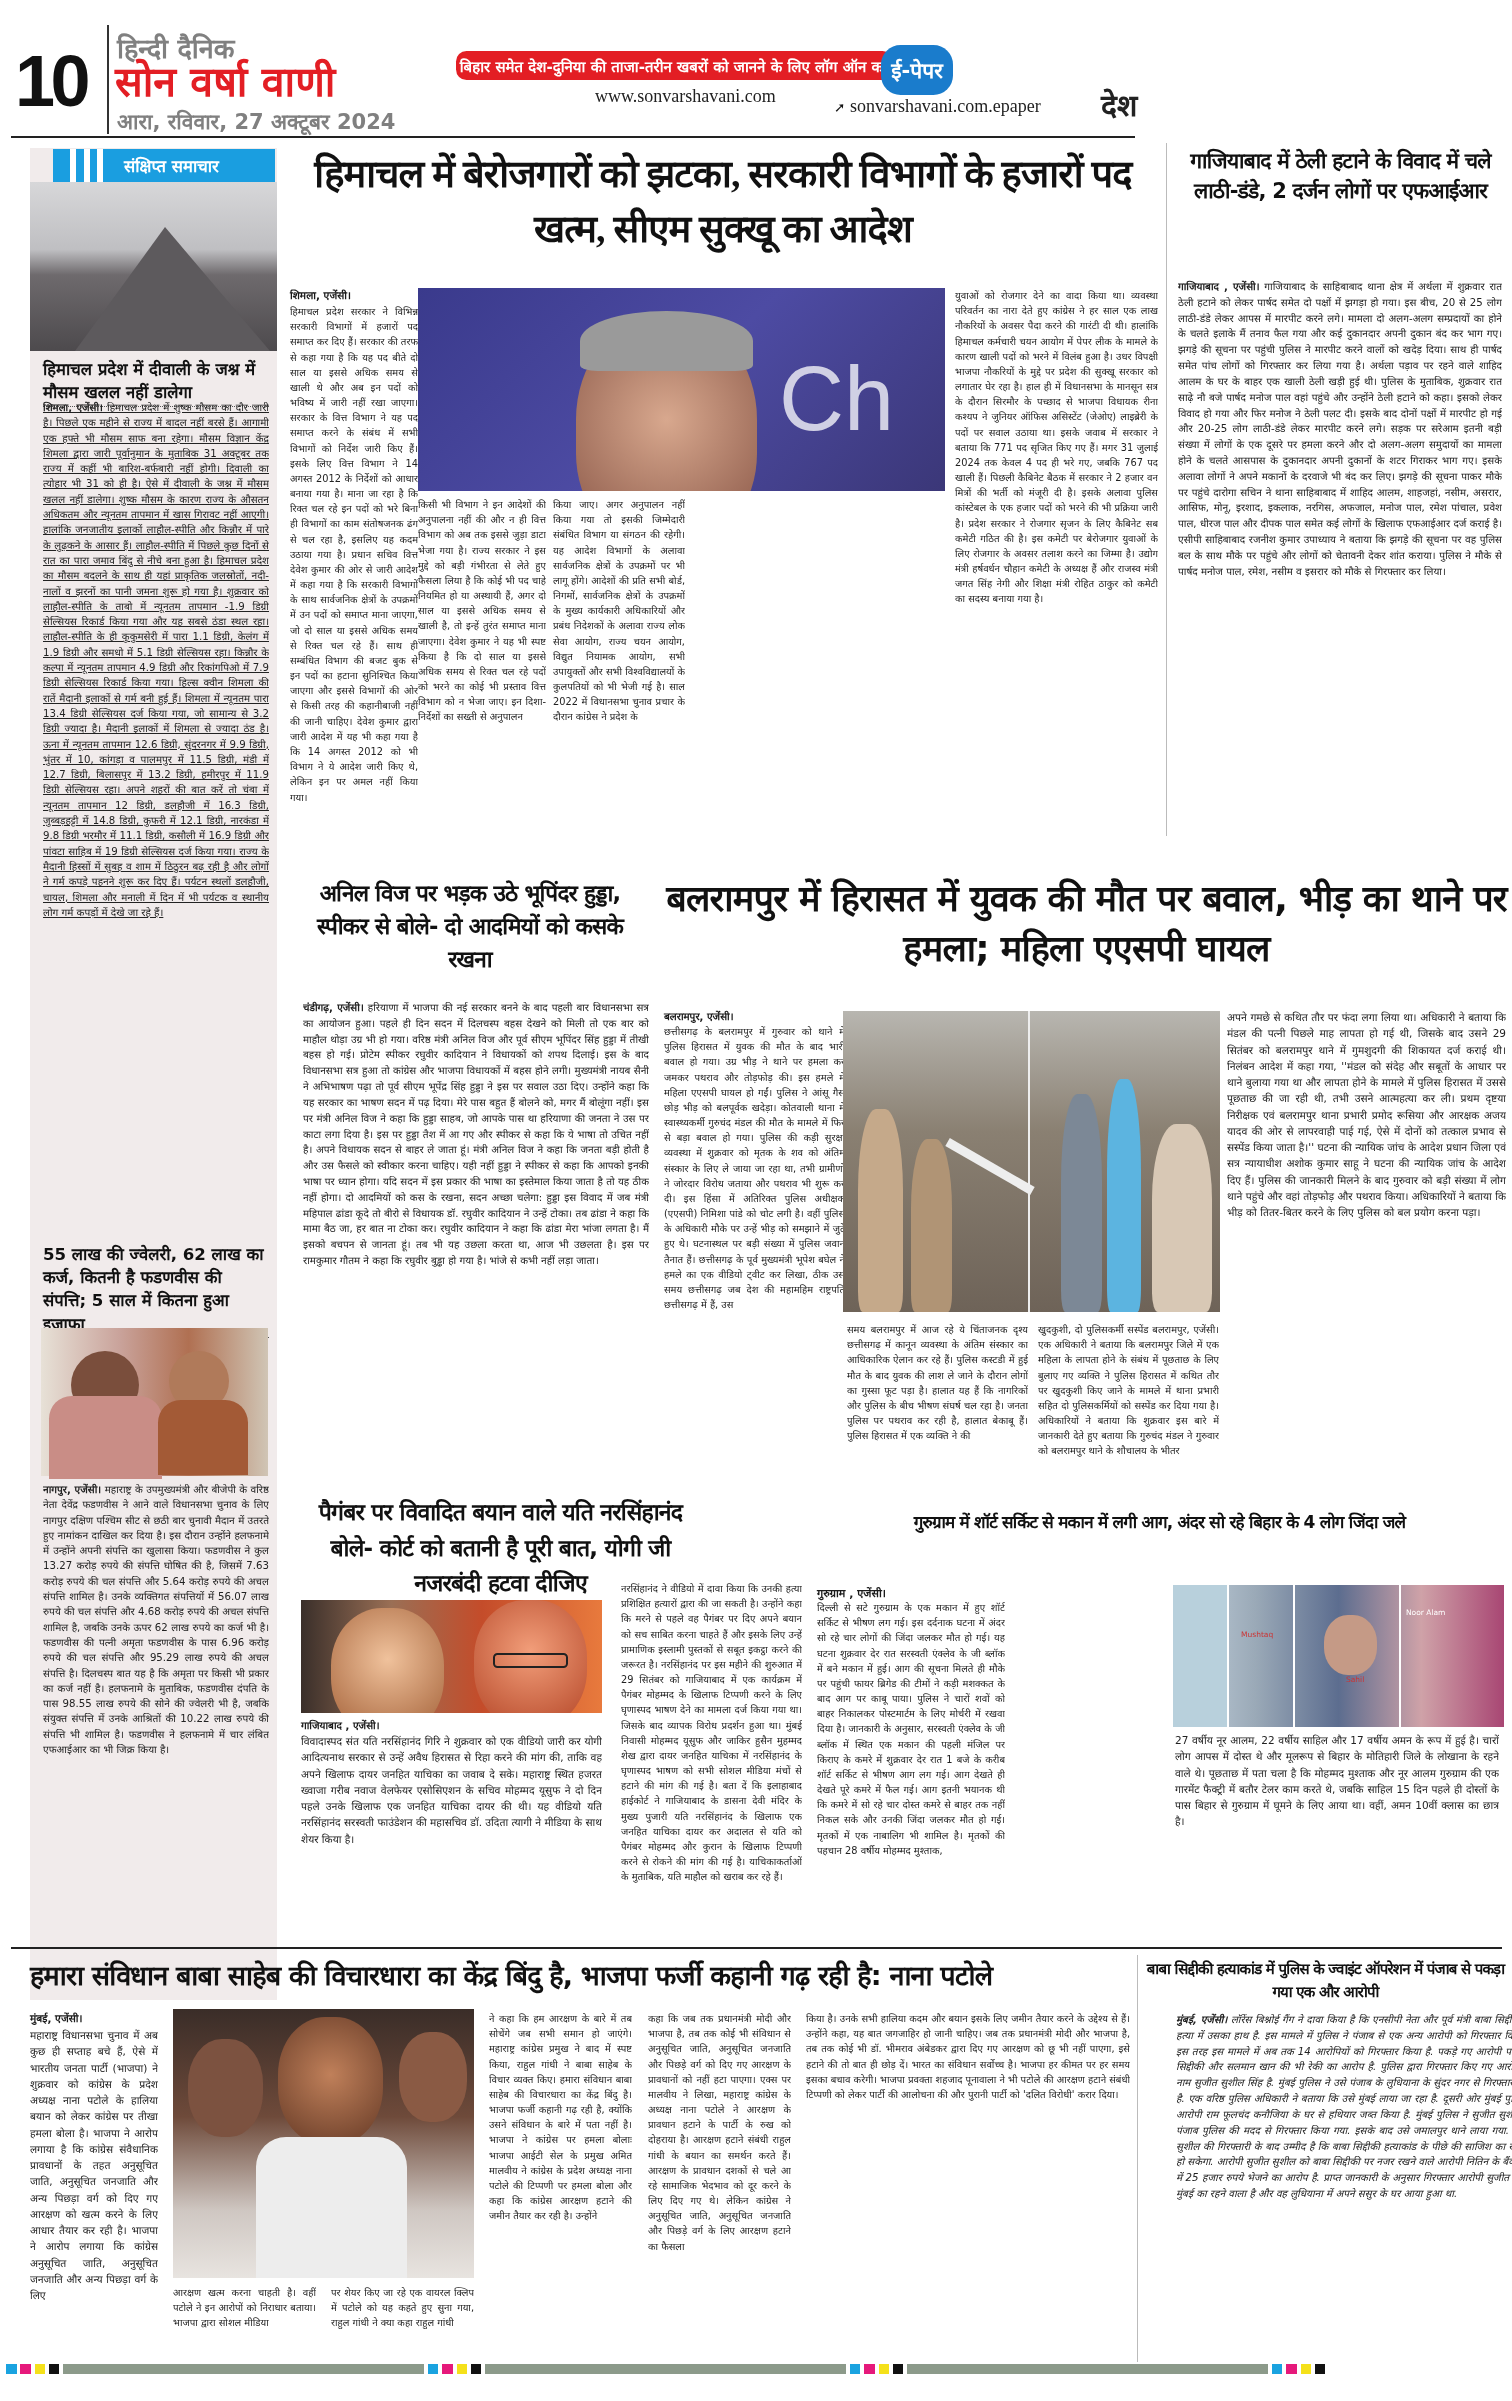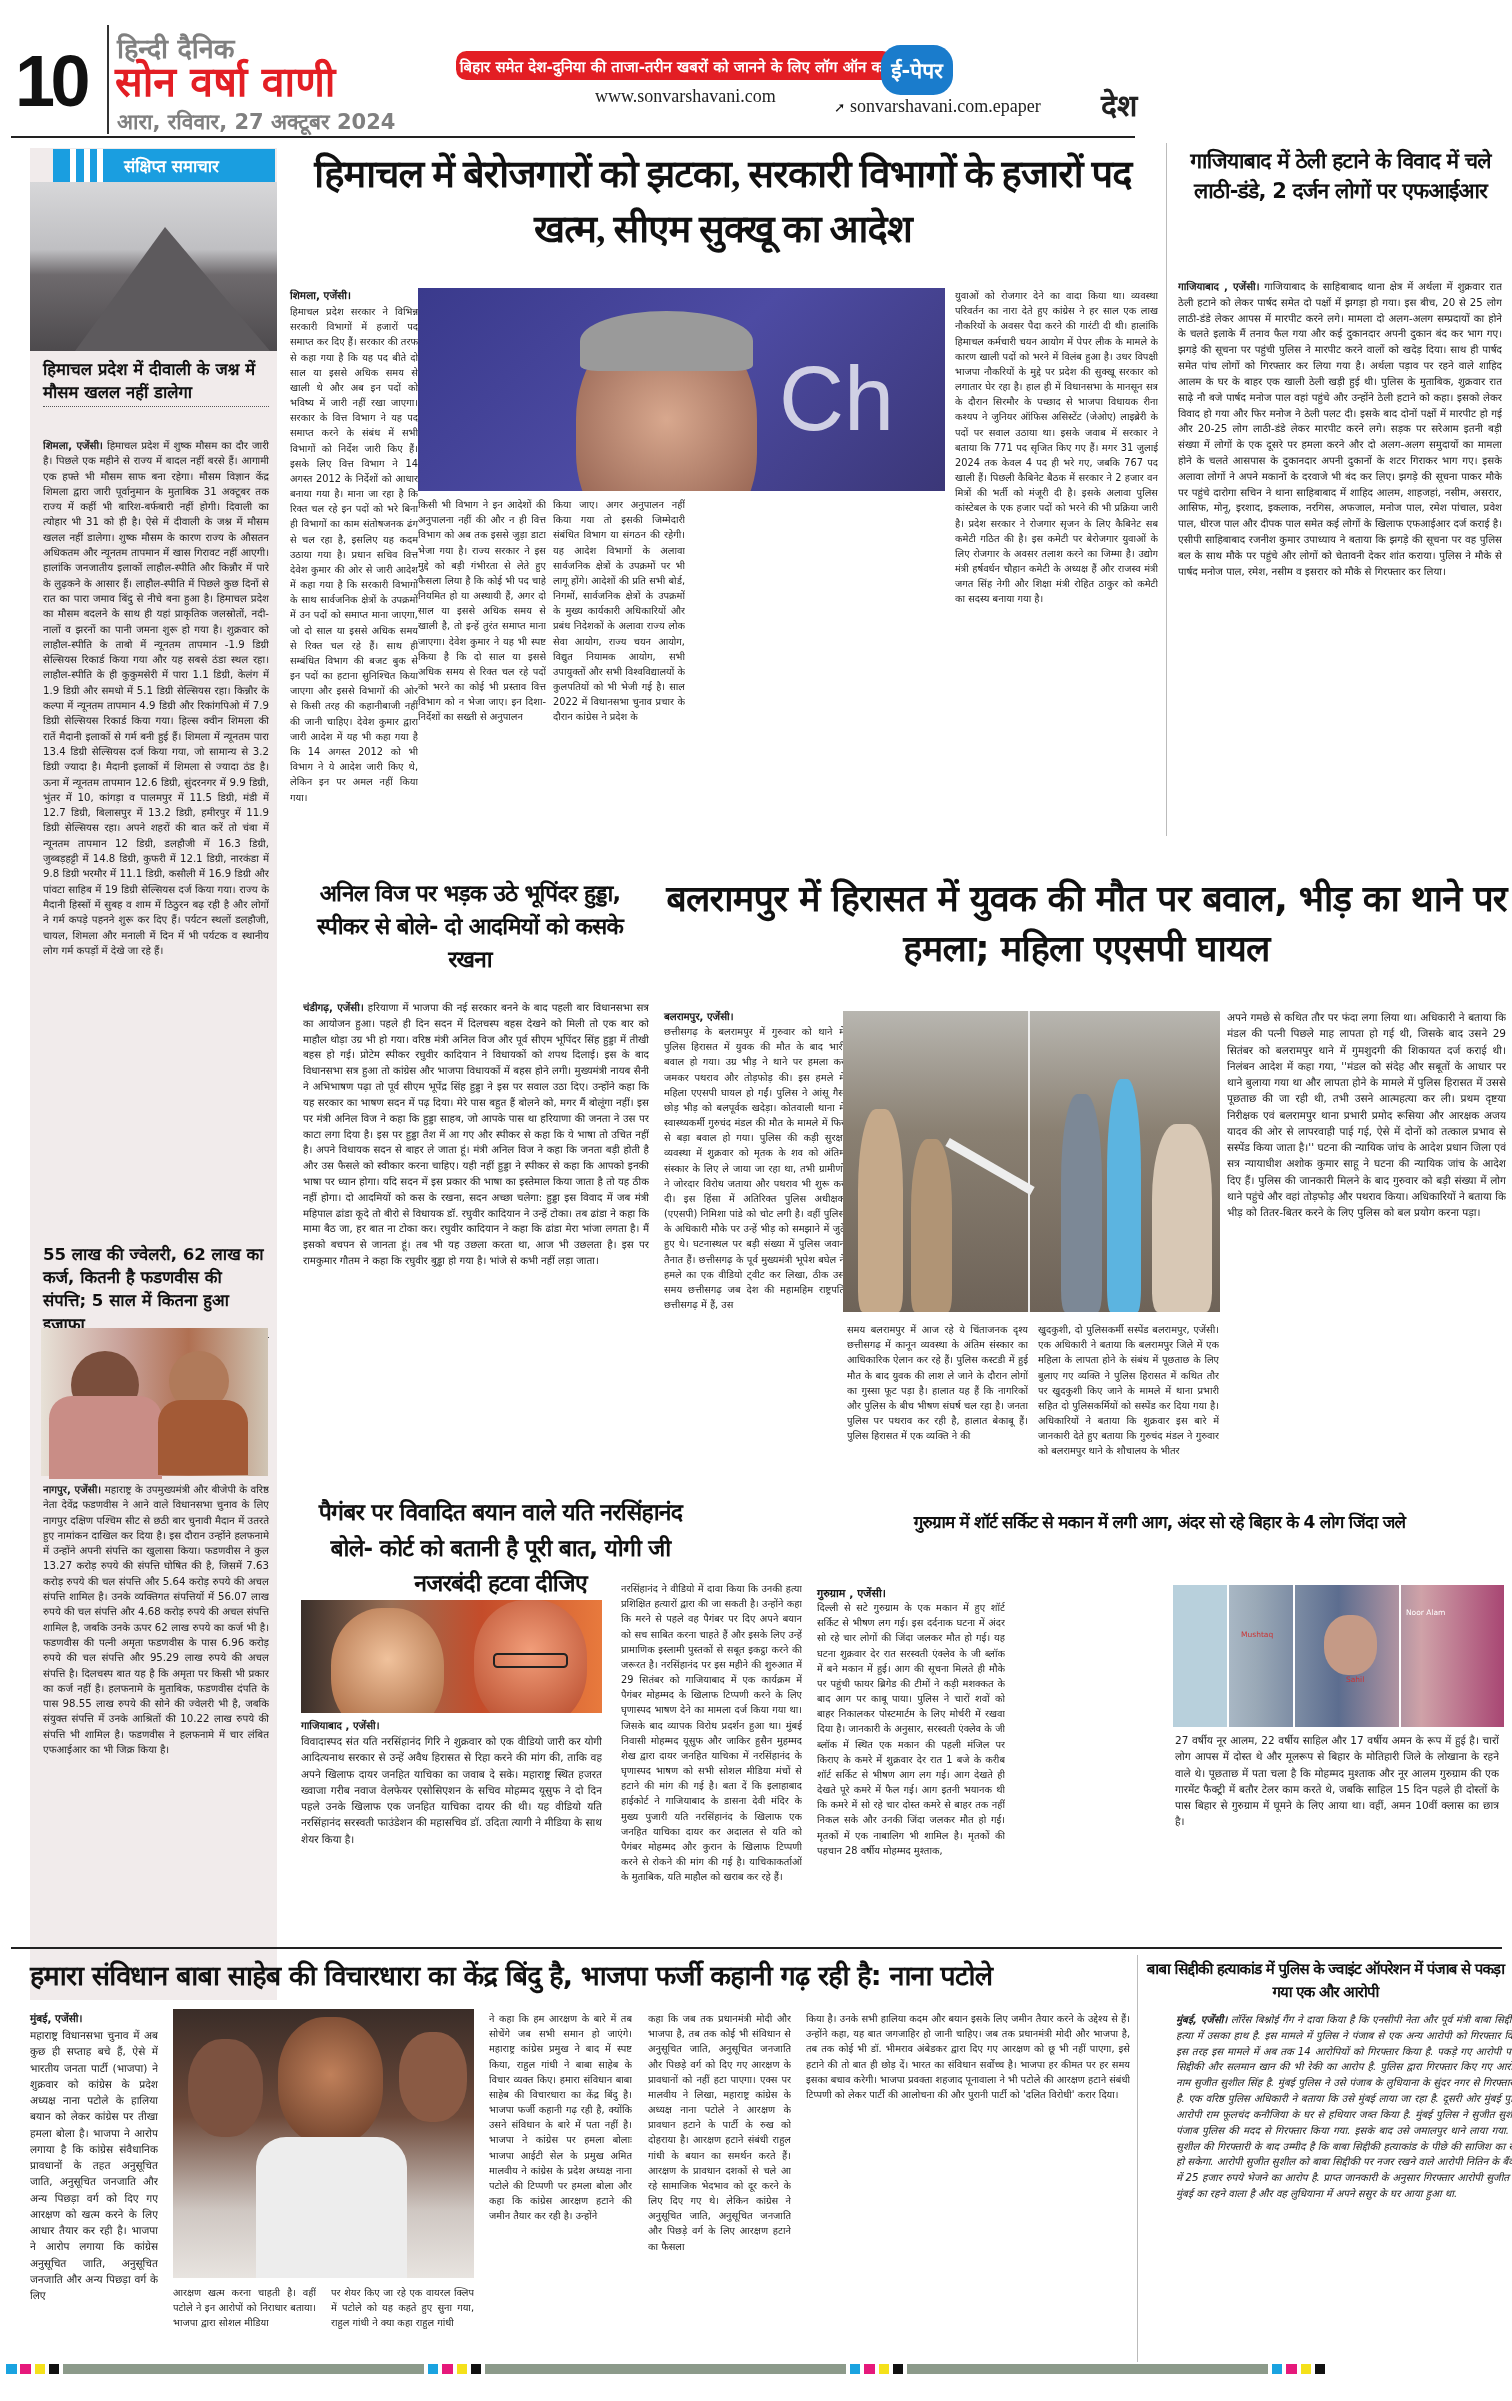--- a/index.html
+++ b/index.html
@@ -47,21 +47,21 @@
 <div class="abs" style="left:53px;top:149px;width:222px;height:33px;background:#1a9ee0;"></div>
 <div class="abs" style="left:70px;top:149px;display:flex;gap:7.5px;">
   <span style="display:block;width:6px;height:33px;background:#fff;"></span>
   <span style="display:block;width:6px;height:33px;background:#fff;"></span>
   <span style="display:block;width:6px;height:33px;background:#fff;"></span>
 </div>
 <div class="abs" style="left:124px;top:154px;color:#fff;font-size:16.6px;font-weight:bold;">संक्षिप्त समाचार</div>
 
 <div class="abs mountain"></div>
 <div class="abs" style="left:43px;top:358px;width:226px;font-size:16.6px;font-weight:bold;line-height:1.4;color:#111;border-bottom:1.5px dotted #555;padding-bottom:1.5px;">हिमाचल प्रदेश में दीवाली के जश्न में मौसम खलल नहीं डालेगा</div>
-<div class="abs body-text" style="left:43px;top:438px;width:226px;height:817px;">
+<div class="abs body-text" style="left:43px;top:400px;width:226px;height:817px;text-decoration:underline;">
   <span class="dateline">शिमला, एजेंसी।</span>
   <span>हिमाचल प्रदेश में शुष्क मौसम का दौर जारी है। पिछले एक महीने से राज्य में बादल नहीं बरसे हैं। आगामी एक हफ्ते भी मौसम साफ बना रहेगा। मौसम विज्ञान केंद्र शिमला द्वारा जारी पूर्वानुमान के मुताबिक 31 अक्टूबर तक राज्य में कहीं भी बारिश-बर्फबारी नहीं होगी। दिवाली का त्योहार भी 31 को ही है। ऐसे में दीवाली के जश्न में मौसम खलल नहीं डालेगा। शुष्क मौसम के कारण राज्य के औसतन अधिकतम और न्यूनतम तापमान में खास गिरावट नहीं आएगी। हालांकि जनजातीय इलाकों लाहौल-स्पीति और किन्नौर में पारे के लुढ़कने के आसार हैं। लाहौल-स्पीति में पिछले कुछ दिनों से रात का पारा जमाव बिंदु से नीचे बना हुआ है। हिमाचल प्रदेश का मौसम बदलने के साथ ही यहां प्राकृतिक जलस्रोतों, नदी-नालों व झरनों का पानी जमना शुरू हो गया है। शुक्रवार को लाहौल-स्पीति के ताबो में न्यूनतम तापमान -1.9 डिग्री सेल्सियस रिकार्ड किया गया और यह सबसे ठंडा स्थल रहा। लाहौल-स्पीति के ही कुकुमसेरी में पारा 1.1 डिग्री, केलंग में 1.9 डिग्री और समधो में 5.1 डिग्री सेल्सियस रहा। किन्नौर के कल्पा में न्यूनतम तापमान 4.9 डिग्री और रिकांगपिओ में 7.9 डिग्री सेल्सियस रिकार्ड किया गया। हिल्स क्वीन शिमला की रातें मैदानी इलाकों से गर्म बनी हुई हैं। शिमला में न्यूनतम पारा 13.4 डिग्री सेल्सियस दर्ज किया गया, जो सामान्य से 3.2 डिग्री ज्यादा है। मैदानी इलाकों में शिमला से ज्यादा ठंड है। ऊना में न्यूनतम तापमान 12.6 डिग्री, सुंदरनगर में 9.9 डिग्री, भुंतर में 10, कांगड़ा व पालमपुर में 11.5 डिग्री, मंडी में 12.7 डिग्री, बिलासपुर में 13.2 डिग्री, हमीरपुर में 11.9 डिग्री सेल्सियस रहा। अपने शहरों की बात करें तो चंबा में न्यूनतम तापमान 12 डिग्री, डलहौजी में 16.3 डिग्री, जुब्बड़हट्टी में 14.8 डिग्री, कुफरी में 12.1 डिग्री, नारकंडा में 9.8 डिग्री भरमौर में 11.1 डिग्री, कसौली में 16.9 डिग्री और पांवटा साहिब में 19 डिग्री सेल्सियस दर्ज किया गया। राज्य के मैदानी हिस्सों में सुबह व शाम में ठिठुरन बढ़ रही है और लोगों ने गर्म कपड़े पहनने शुरू कर दिए हैं। पर्यटन स्थलों डलहौजी, चायल, शिमला और मनाली में दिन में भी पर्यटक व स्थानीय लोग गर्म कपड़ों में देखे जा रहे हैं।</span>
 </div>
 <div class="abs" style="left:43px;top:1243px;width:226px;font-size:16.6px;font-weight:bold;line-height:1.4;color:#111;border-bottom:1.5px dotted #555;padding-bottom:1.5px;">55 लाख की ज्वेलरी, 62 लाख का कर्ज, कितनी है फडणवीस की संपत्ति; 5 साल में कितना हुआ इजाफा</div>
 <div class="abs photo-fadnavis" style="left:41px;top:1328px;width:227px;height:148px;">
   <div style="position:absolute;left:30px;top:22.6px;width:68px;height:68px;border-radius:50%;background:#7a4e3c;"></div>
   <div style="position:absolute;left:7.5px;top:68px;width:113px;height:83px;background:#c98d86;border-radius:22.6px 22.6px 0 0;"></div>
   <div style="position:absolute;left:128px;top:22.6px;width:60px;height:60px;border-radius:50%;background:#b07a5a;"></div>
   <div style="position:absolute;left:117px;top:72px;width:90px;height:75px;background:#a35a36;border-radius:22.6px 22.6px 0 0;"></div>
 </div>

